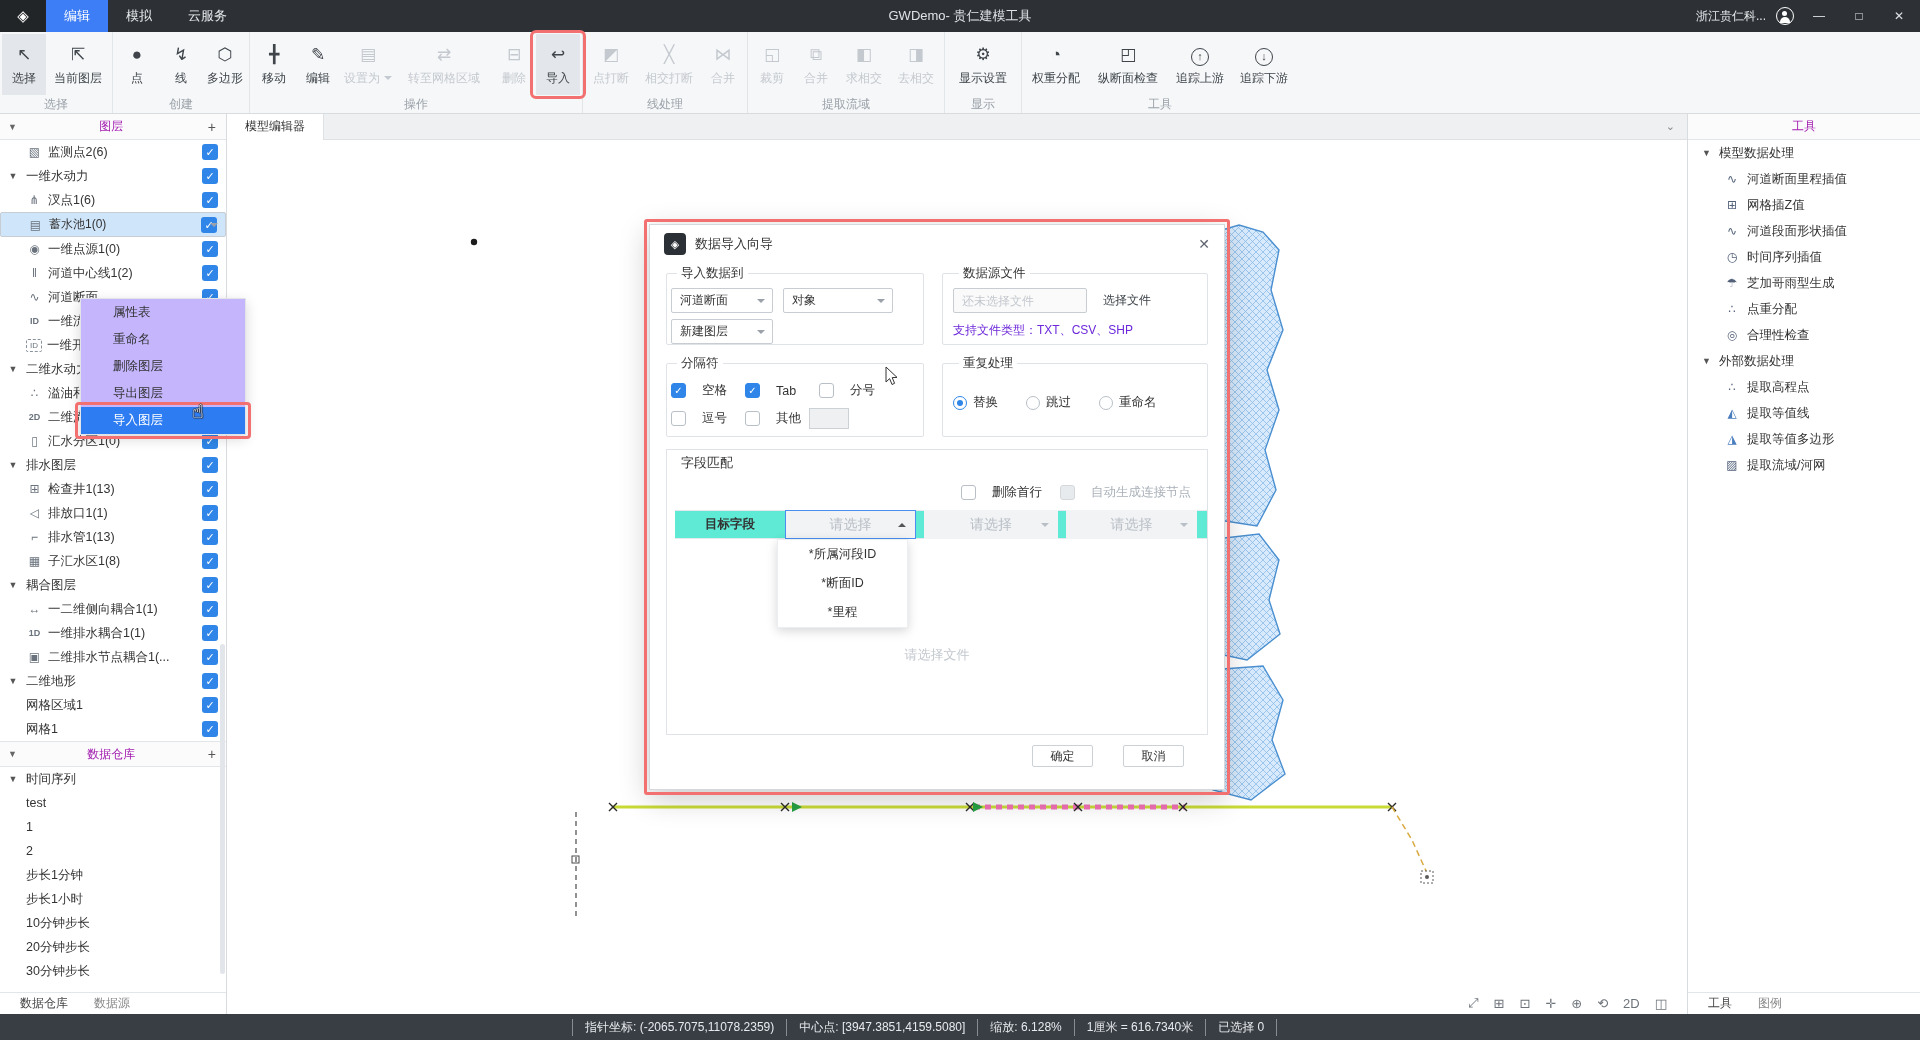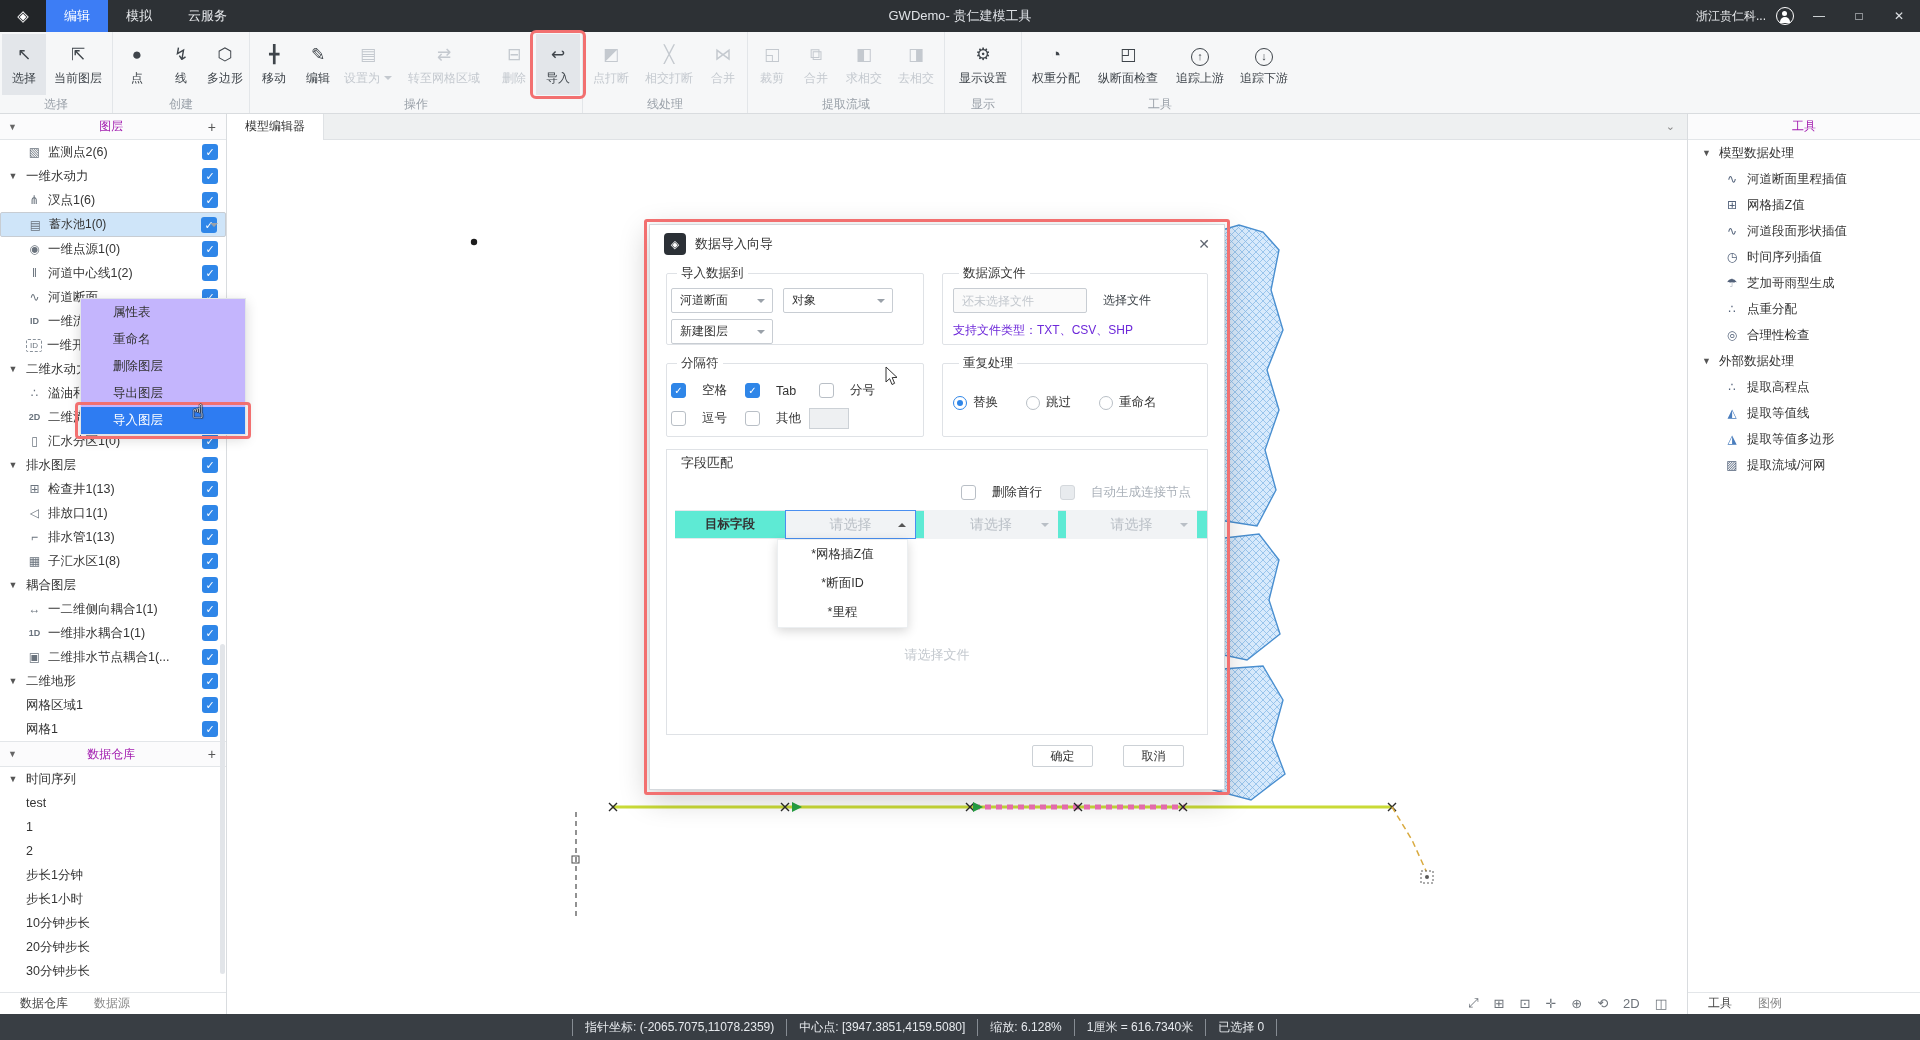--- a/index.html
+++ b/index.html
@@ -658,21 +658,21 @@
             <span>自动生成连接节点</span>
           </label>
       </div>
       <div class="fm-head">
         <span class="fm-c0">目标字段</span>
         <span class="fm-sel open">请选择</span>
         <span class="fm-sel" style="width:134px">请选择</span>
         <span class="fm-sel">请选择</span>
       </div>
       <div class="fm-drop">
-        <div class="fm-item">*网格插Z值</div>
+        <div class="fm-item">*所属河段ID</div>
         <div class="fm-item">*断面ID</div>
         <div class="fm-item">*里程</div>
       </div>
       <div class="fm-hint">请选择文件</div>
     </div>
     <div class="dfoot">
       <div class="dbtn">确定</div>
       <div class="dbtn">取消</div>
     </div>
   </div>

